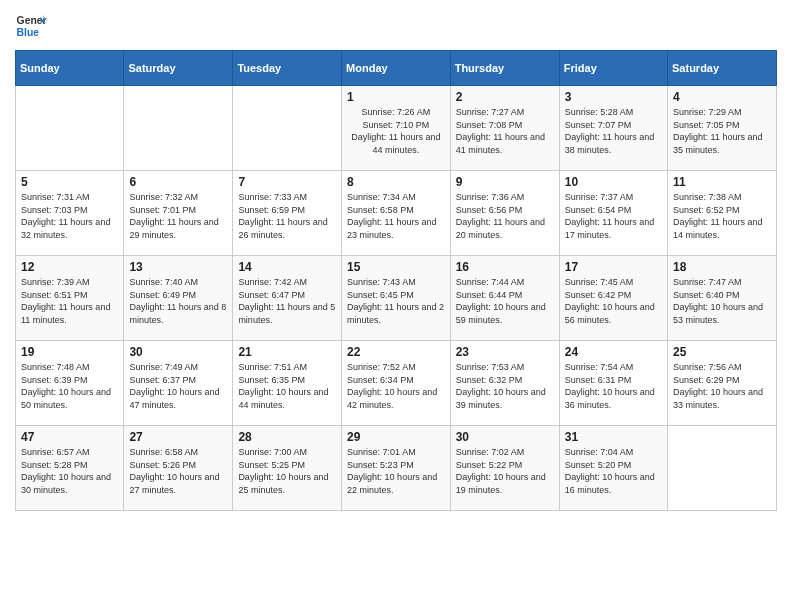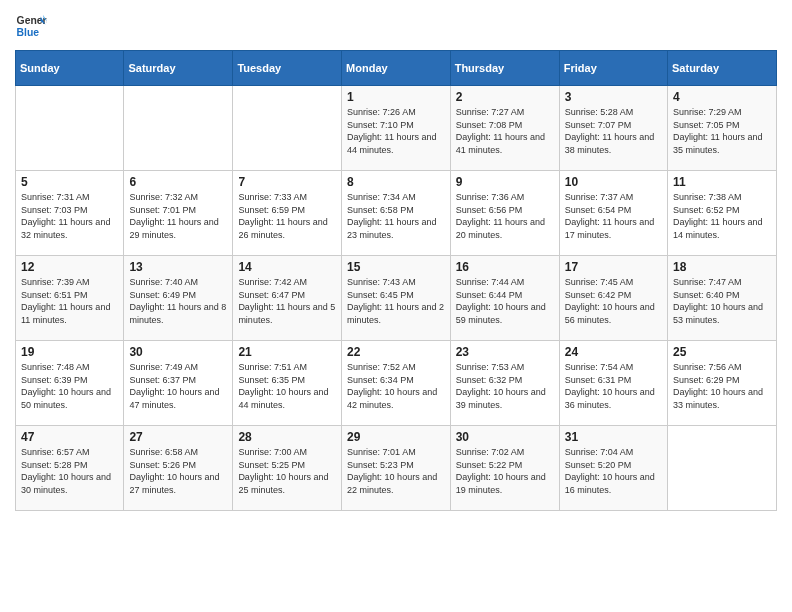--- a/index.html
+++ b/index.html
@@ -116,21 +116,21 @@
           <th>Saturday</th>
         </tr>
     </thead>
     <tbody id="calendar-body">
     <tr>
           <td class="empty-cell"></td>
           <td class="empty-cell"></td>
           <td class="empty-cell"></td>
           <td>
             <span class="day-number">1</span>
-            <div class="day-info" style="white-space: pre-line;">Sunrise: 7:26 AM
+            <div class="day-info" style="white-space: pre-line; text-align: center;">Sunrise: 7:26 AM
 Sunset: 7:10 PM
 Daylight: 11 hours and 44 minutes.</div>
           </td>
           <td>
             <span class="day-number">2</span>
             <div class="day-info" style="white-space: pre-line;">Sunrise: 7:27 AM
 Sunset: 7:08 PM
 Daylight: 11 hours and 41 minutes.</div>
           </td>
           <td>

